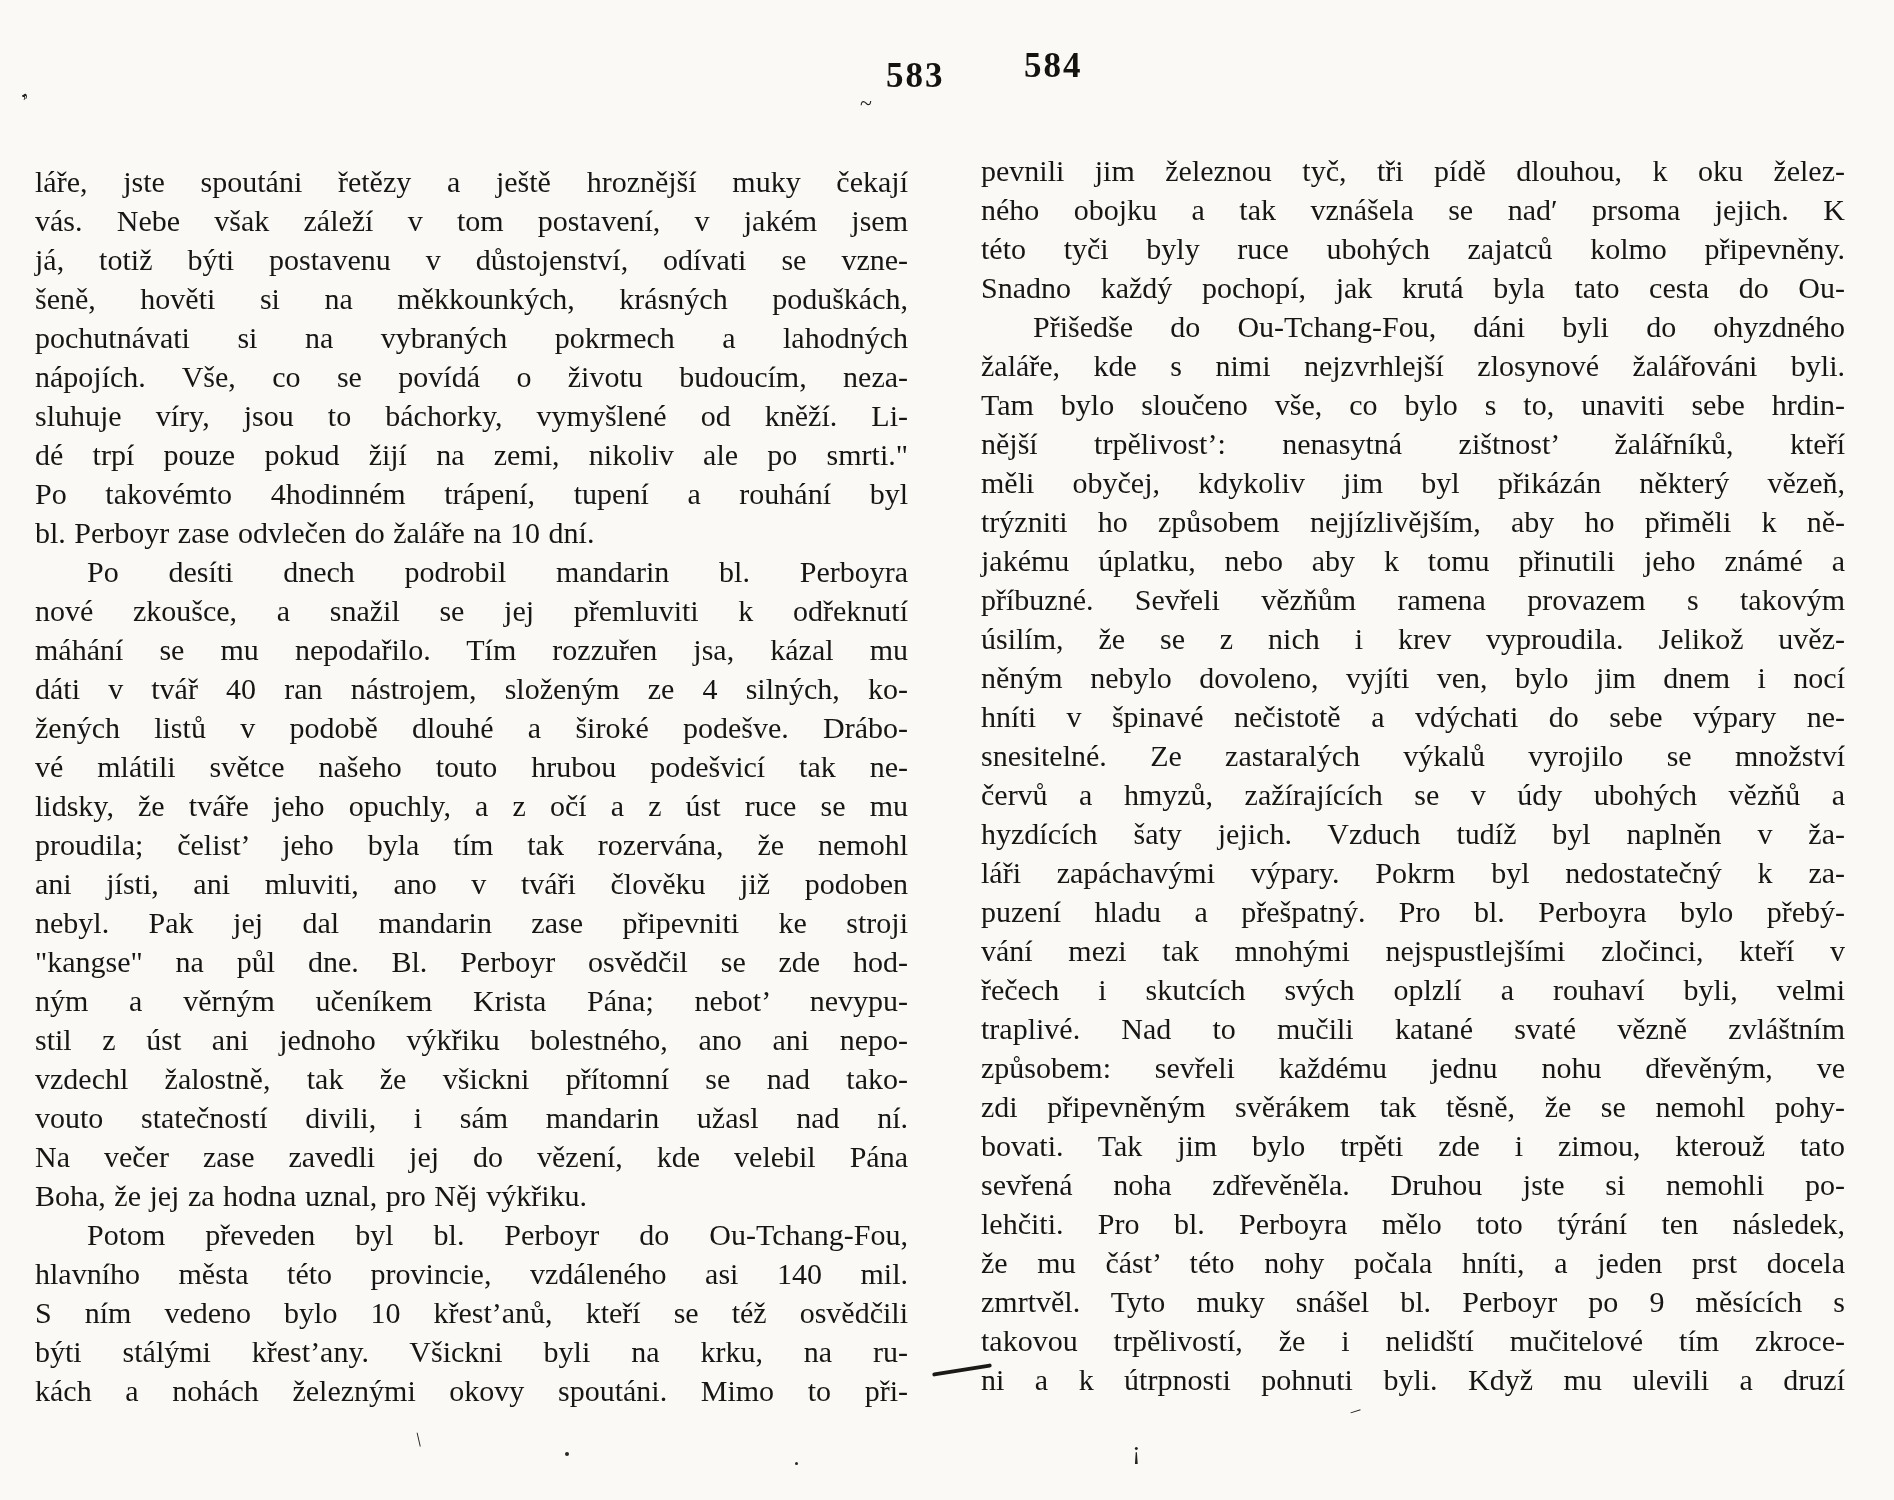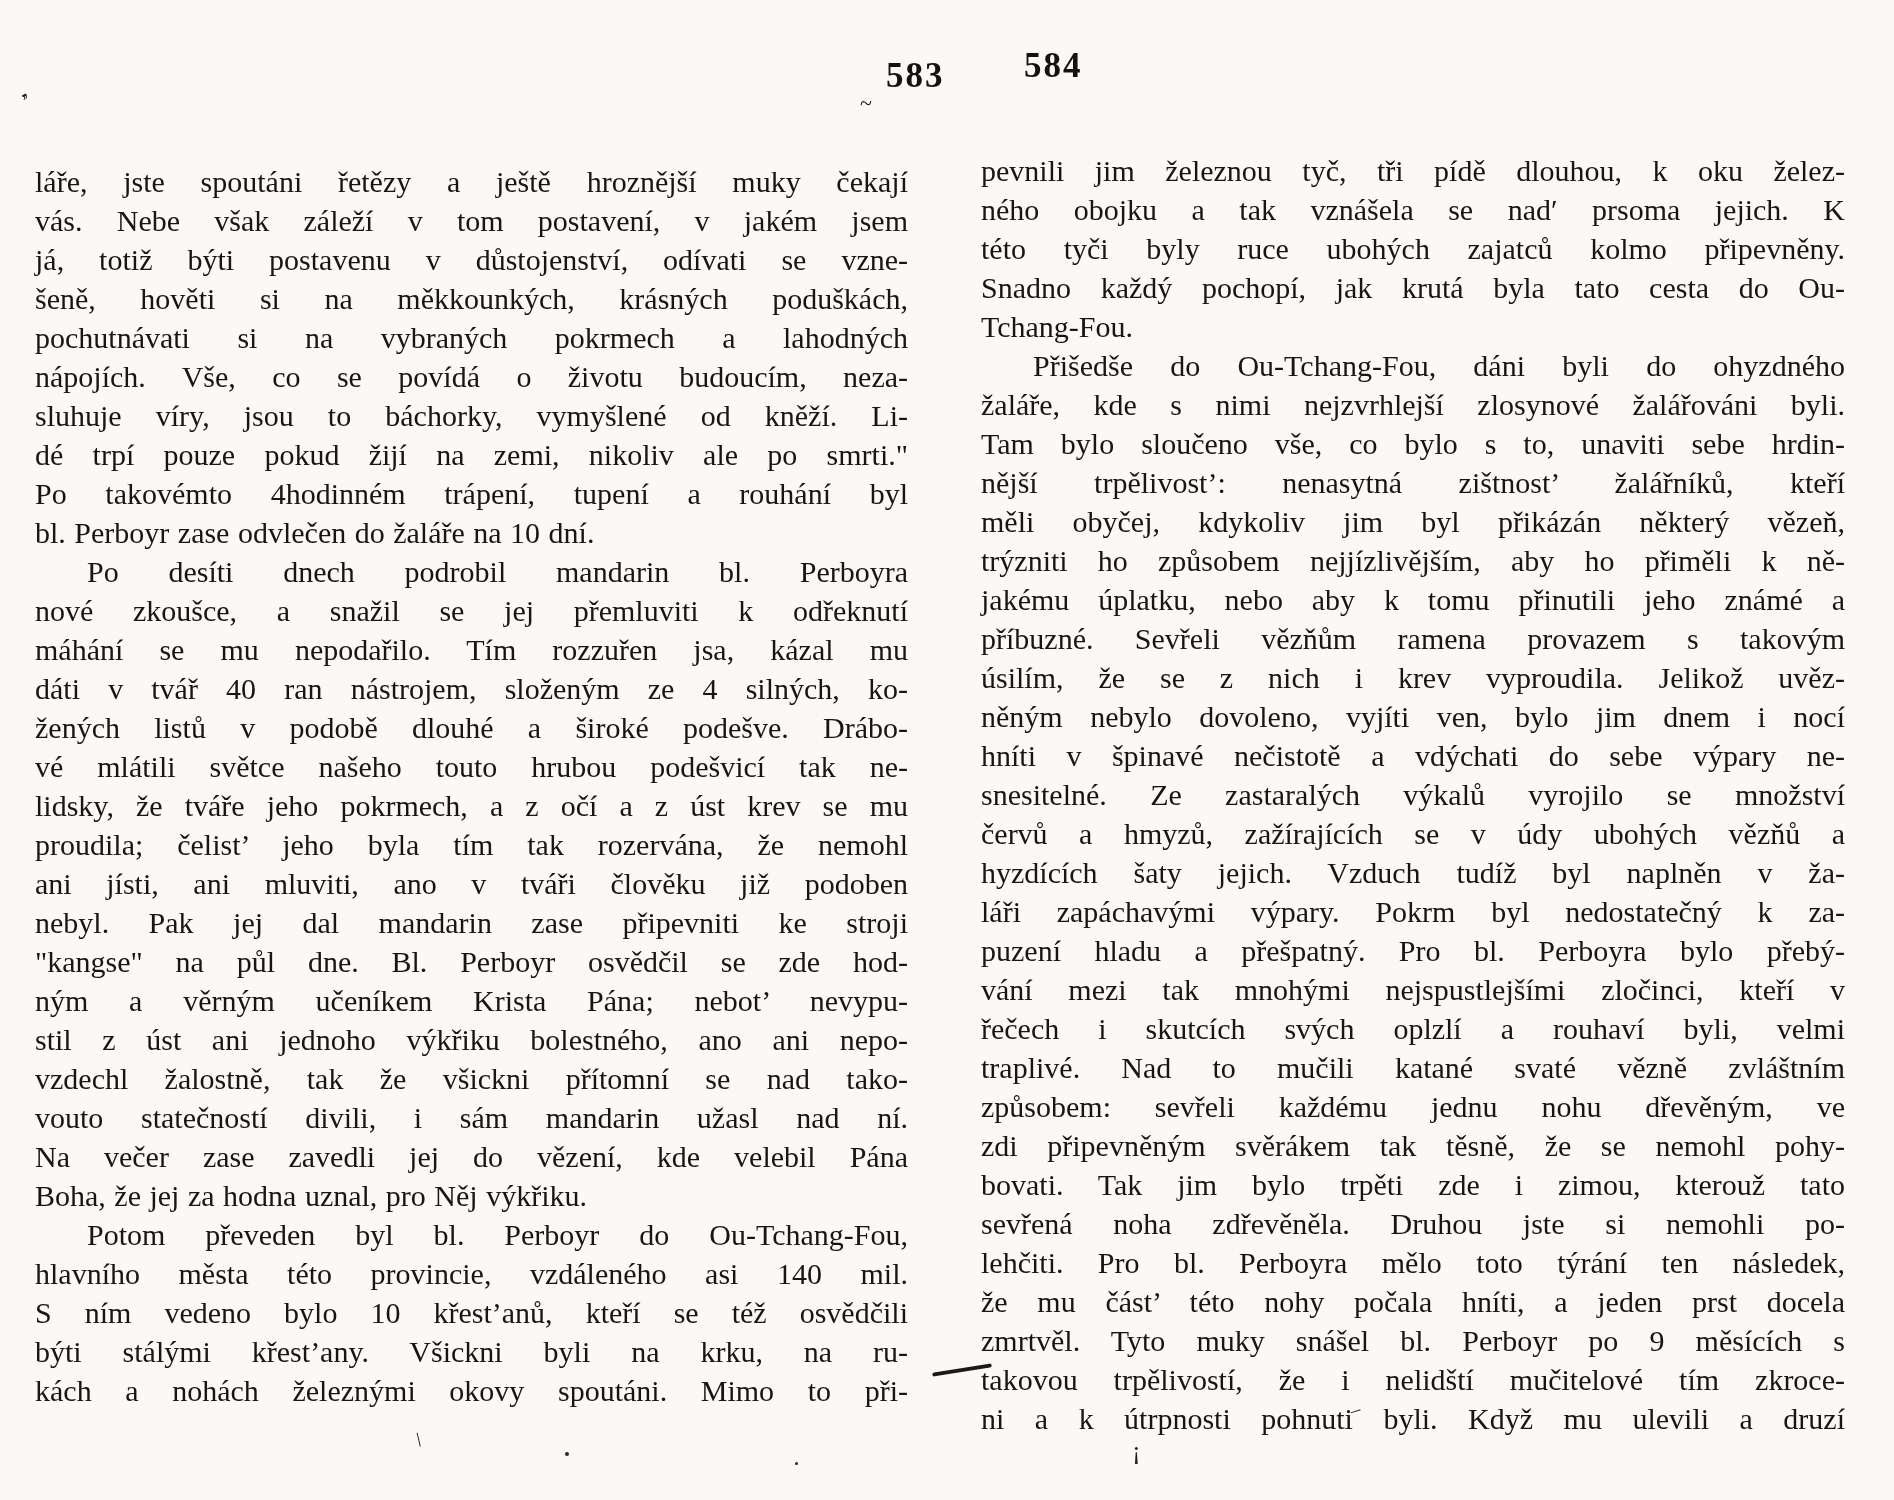--- a/index.html
+++ b/index.html
@@ -54,21 +54,21 @@
       <div class="line">sluhuje víry, jsou to báchorky, vymyšlené od kněží. Li-</div>
       <div class="line">dé trpí pouze pokud žijí na zemi, nikoliv ale po smrti."</div>
       <div class="line">Po takovémto 4hodinném trápení, tupení a rouhání byl</div>
       <div class="line end">bl. Perboyr zase odvlečen do žaláře na 10 dní.</div>
       <div class="line indent">Po desíti dnech podrobil mandarin bl. Perboyra</div>
       <div class="line">nové zkoušce, a snažil se jej přemluviti k odřeknutí</div>
       <div class="line">máhání se mu nepodařilo. Tím rozzuřen jsa, kázal mu</div>
       <div class="line">dáti v tvář 40 ran nástrojem, složeným ze 4 silných, ko-</div>
       <div class="line">žených listů v podobě dlouhé a široké podešve. Drábo-</div>
       <div class="line">vé mlátili světce našeho touto hrubou podešvicí tak ne-</div>
-      <div class="line">lidsky, že tváře jeho pokrmech, a z očí a z úst krev se mu</div>
+      <div class="line">lidsky, že tváře jeho opuchly, a z očí a z úst ruce se mu</div>
       <div class="line">proudila; čelist’ jeho byla tím tak rozervána, že nemohl</div>
       <div class="line">ani jísti, ani mluviti, ano v tváři člověku již podoben</div>
       <div class="line">nebyl. Pak jej dal mandarin zase připevniti ke stroji</div>
       <div class="line">"kangse" na půl dne. Bl. Perboyr osvědčil se zde hod-</div>
       <div class="line">ným a věrným učeníkem Krista Pána; nebot’ nevypu-</div>
       <div class="line">stil z úst ani jednoho výkřiku bolestného, ano ani nepo-</div>
       <div class="line">vzdechl žalostně, tak že všickni přítomní se nad tako-</div>
       <div class="line">vouto statečností divili, i sám mandarin užasl nad ní.</div>
       <div class="line">Na večer zase zavedli jej do vězení, kde velebil Pána</div>
       <div class="line end">Boha, že jej za hodna uznal, pro Něj výkřiku.</div>
@@ -77,21 +77,20 @@
       <div class="line">S ním vedeno bylo 10 křest’anů, kteří se též osvědčili</div>
       <div class="line">býti stálými křest’any. Všickni byli na krku, na ru-</div>
       <div class="line">kách a nohách železnými okovy spoutáni. Mimo to při-</div>
     </div>
 
   <div class="col col-right">
       <div class="line">pevnili jim železnou tyč, tři pídě dlouhou, k oku želez-</div>
       <div class="line">ného obojku a tak vznášela se nad′ prsoma jejich. K</div>
       <div class="line">této tyči byly ruce ubohých zajatců kolmo připevněny.</div>
       <div class="line">Snadno každý pochopí, jak krutá byla tato cesta do Ou-</div>
-      <div class="line end">Tchang-Fou.</div>
       <div class="line indent">Přišedše do Ou-Tchang-Fou, dáni byli do ohyzdného</div>
       <div class="line">žaláře, kde s nimi nejzvrhlejší zlosynové žalářováni byli.</div>
       <div class="line">Tam bylo sloučeno vše, co bylo s to, unaviti sebe hrdin-</div>
       <div class="line">nější trpělivost’: nenasytná zištnost’ žalářníků, kteří</div>
       <div class="line">měli obyčej, kdykoliv jim byl přikázán některý vězeň,</div>
       <div class="line">trýzniti ho způsobem nejjízlivějším, aby ho přiměli k ně-</div>
       <div class="line">jakému úplatku, nebo aby k tomu přinutili jeho známé a</div>
       <div class="line">příbuzné. Sevřeli vězňům ramena provazem s takovým</div>
       <div class="line">úsilím, že se z nich i krev vyproudila. Jelikož uvěz-</div>
       <div class="line">něným nebylo dovoleno, vyjíti ven, bylo jim dnem i nocí</div>

